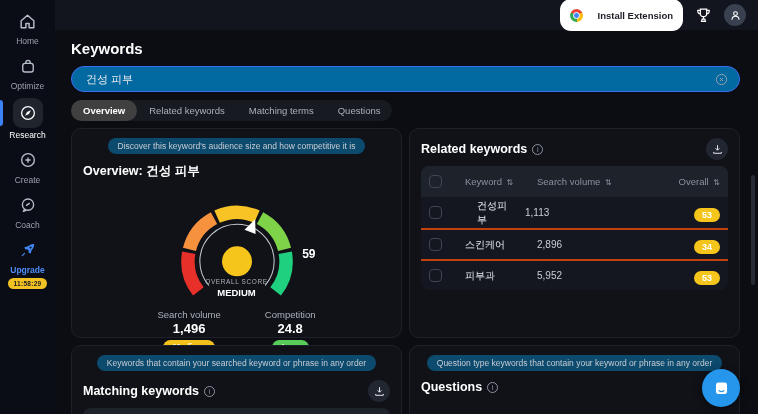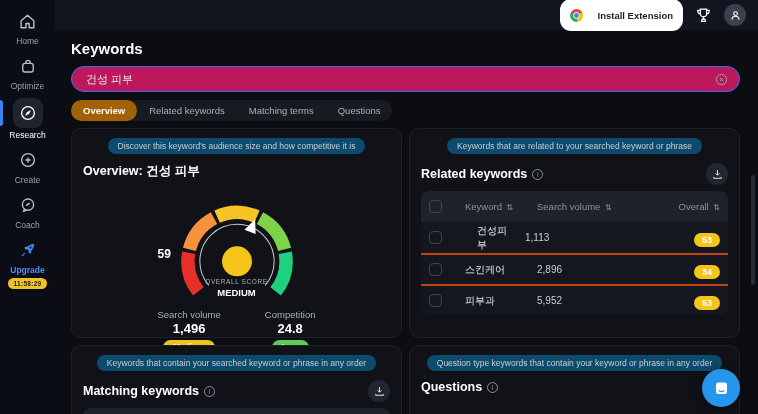--- a/index.html
+++ b/index.html
@@ -33,51 +33,51 @@
   .chrome { width:13px; height:13px; border-radius:50%; position:relative; flex-shrink:0;
     background:conic-gradient(from -60deg,#ea4335 0 120deg,#fbbc05 0 240deg,#34a853 0 360deg); }
   .chrome::after { content:""; position:absolute; inset:3px; border-radius:50%;
     background:#4285f4; border:1.2px solid #fff; }
   .avatar { width:22px; height:22px; border-radius:50%; background:#394050; display:flex;
     align-items:center; justify-content:center; cursor:pointer; }
 
   .content { flex:1; padding:10px 18px 0 16px; position:relative; }
   h1.page-title { font-size:15px; color:#ffffff; font-weight:bold; margin-bottom:9px; }
 
-  .searchbox { height:26px; border:1px solid #3b6df0; border-radius:13px; background:#be185d;
+  .searchbox { height:26px; border:1px solid #3b6df0; border-radius:13px; background:#0369a1;
     display:flex; align-items:center; padding:0 10px 0 14px; margin-bottom:8px; }
   .searchbox input { flex:1; background:transparent; border:none; outline:none; color:#e8eaee;
     font-size:11px; font-family:"Liberation Sans",sans-serif; }
   .clear-btn { background:none; border:none; cursor:pointer; display:flex; padding:0; }
 
   .tabsbar { display:inline-flex; background:#171a21; border-radius:12px; margin-bottom:7px; }
   .tab { font-size:9.5px; color:#aab0bb; padding:5px 12px; border-radius:12px; cursor:pointer;
     white-space:nowrap; }
-  .tab.active { background:#a16207; color:#ffffff; font-weight:bold; }
+  .tab.active { background:#404040; color:#ffffff; font-weight:bold; }
 
   .grid { display:grid; grid-template-columns:1fr 1fr; gap:7px; }
   .card { background:#101218; border:1px solid #1d212b; border-radius:10px; padding:9px 11px;
     position:relative; }
   .card.r1 { height:210px; }
   .card.r2 { height:220px; }
   .hint-pill { background:#0c4a6e; color:#c9cdd3; font-size:8.5px; border-radius:10px;
     padding:3px 10px; width:max-content; max-width:100%; margin:0 auto 9px auto; text-align:center; }
   .card-head { display:flex; align-items:center; gap:5px; margin-bottom:6px; }
   .card-title { font-size:12.5px; font-weight:bold; color:#ffffff; }
   .info-dot { width:11px; height:11px; border:1px solid #8a91a0; border-radius:50%;
     color:#8a91a0; font-size:7.5px; display:inline-flex; align-items:center; justify-content:center;
     cursor:pointer; }
   .info-dot::after { content:"i"; }
   .dl-btn { margin-left:auto; width:22px; height:22px; border-radius:50%; background:#222630;
     border:none; display:flex; align-items:center; justify-content:center; cursor:pointer; }
 
   
   .gauge-wrap { position:relative; width:158px; height:119px; margin:2px auto 0 auto; }
   .gauge-wrap svg { width:158px; height:119px; display:block; }
-  .g-score { position:absolute; left:0; right:0; top:61px; text-align:left; font-size:12px;
+  .g-score { position:absolute; left:0; right:0; top:61px; text-align:right; font-size:12px;
     font-weight:bold; color:#ffffff; }
   .g-caption { position:absolute; left:0; right:0; top:92px; text-align:center; font-size:6.5px;
     letter-spacing:.6px; color:#aab0bb; }
   .g-level { position:absolute; left:0; right:0; top:101px; text-align:center; font-size:9.5px;
     font-weight:bold; color:#ffffff; }
   .metrics { display:flex; justify-content:center; gap:44px; margin-top:4px; }
   .metric { text-align:center; }
   .metric .m-label { font-size:9.5px; color:#aab0bb; }
   .metric .m-value { font-size:13px; font-weight:bold; color:#ffffff; margin-top:1px; }
   .m-badge { display:inline-block; margin-top:3px; font-size:8.5px; font-weight:bold;
@@ -255,21 +255,20 @@
             </div>
             <div class="metric">
               <div class="m-label">Competition</div>
               <div class="m-value">24.8</div>
               <span class="m-badge green">Low</span>
             </div>
           </div>
         </section>
 
         <section class="card r1">
-          <div class="hint-pill">Keywords that are related to your searched keyword or phrase</div>
           <div class="card-head">
             <span class="card-title">Related keywords</span>
             <span class="info-dot"></span>
             <button class="dl-btn">
               <svg width="13" height="13" viewBox="0 0 24 24" fill="none" stroke="#e7eaee" stroke-width="1.8">
                   <path d="M12 4 v9 M8.5 9.8 12 13.3 15.5 9.8"></path>
                   <path d="M5 16.5 v2.5 h14 v-2.5"></path>
                 </svg>
             </button>
           </div>

